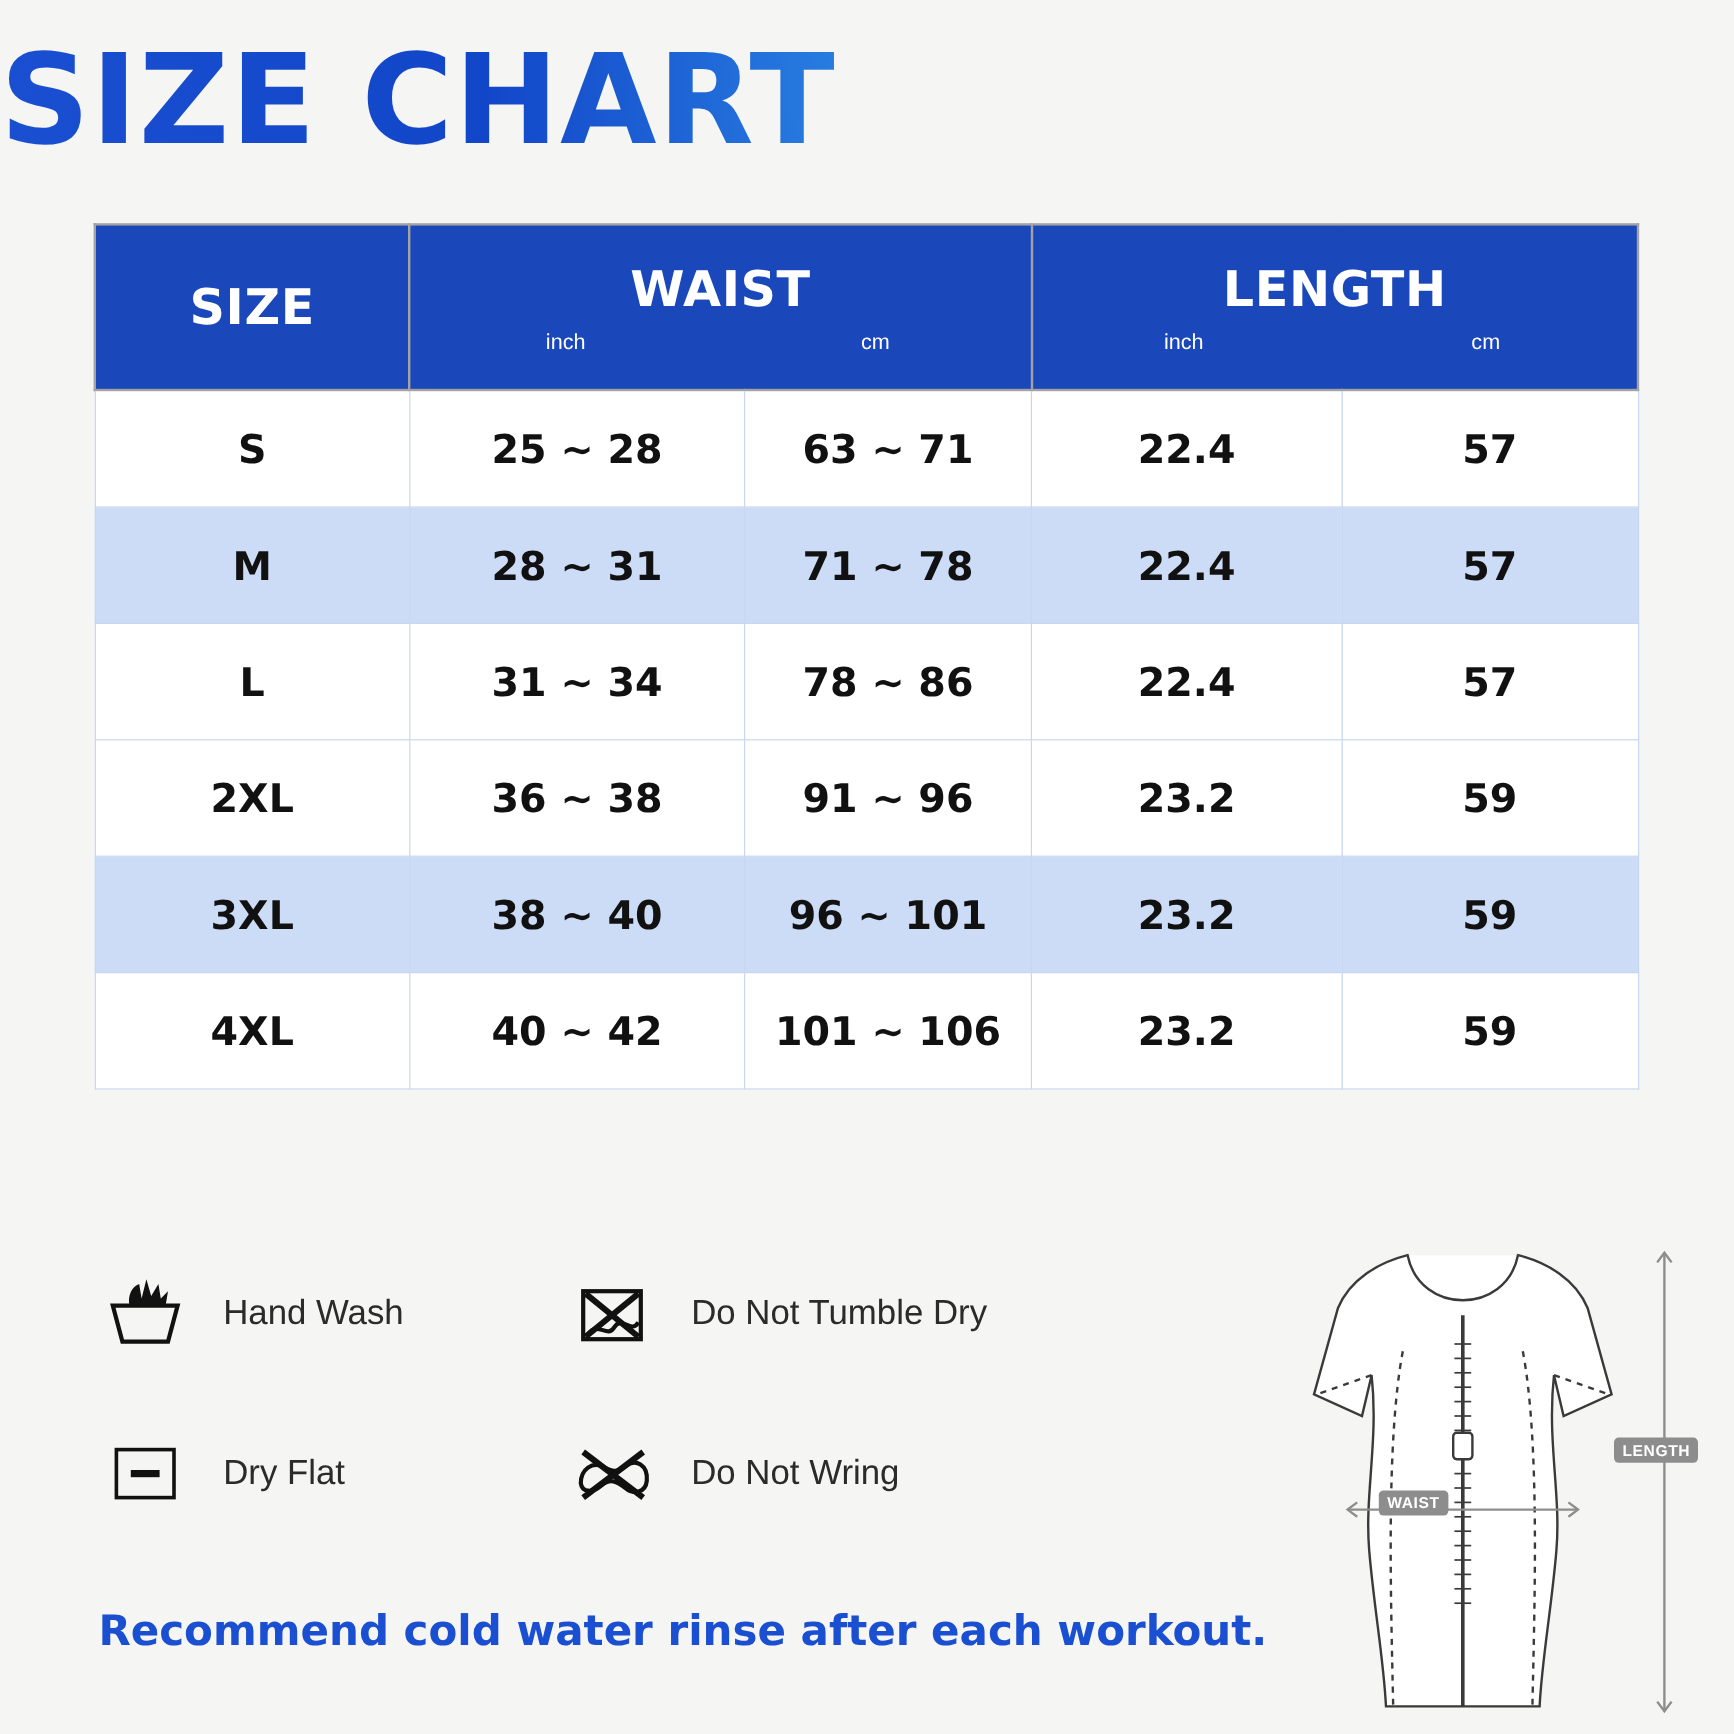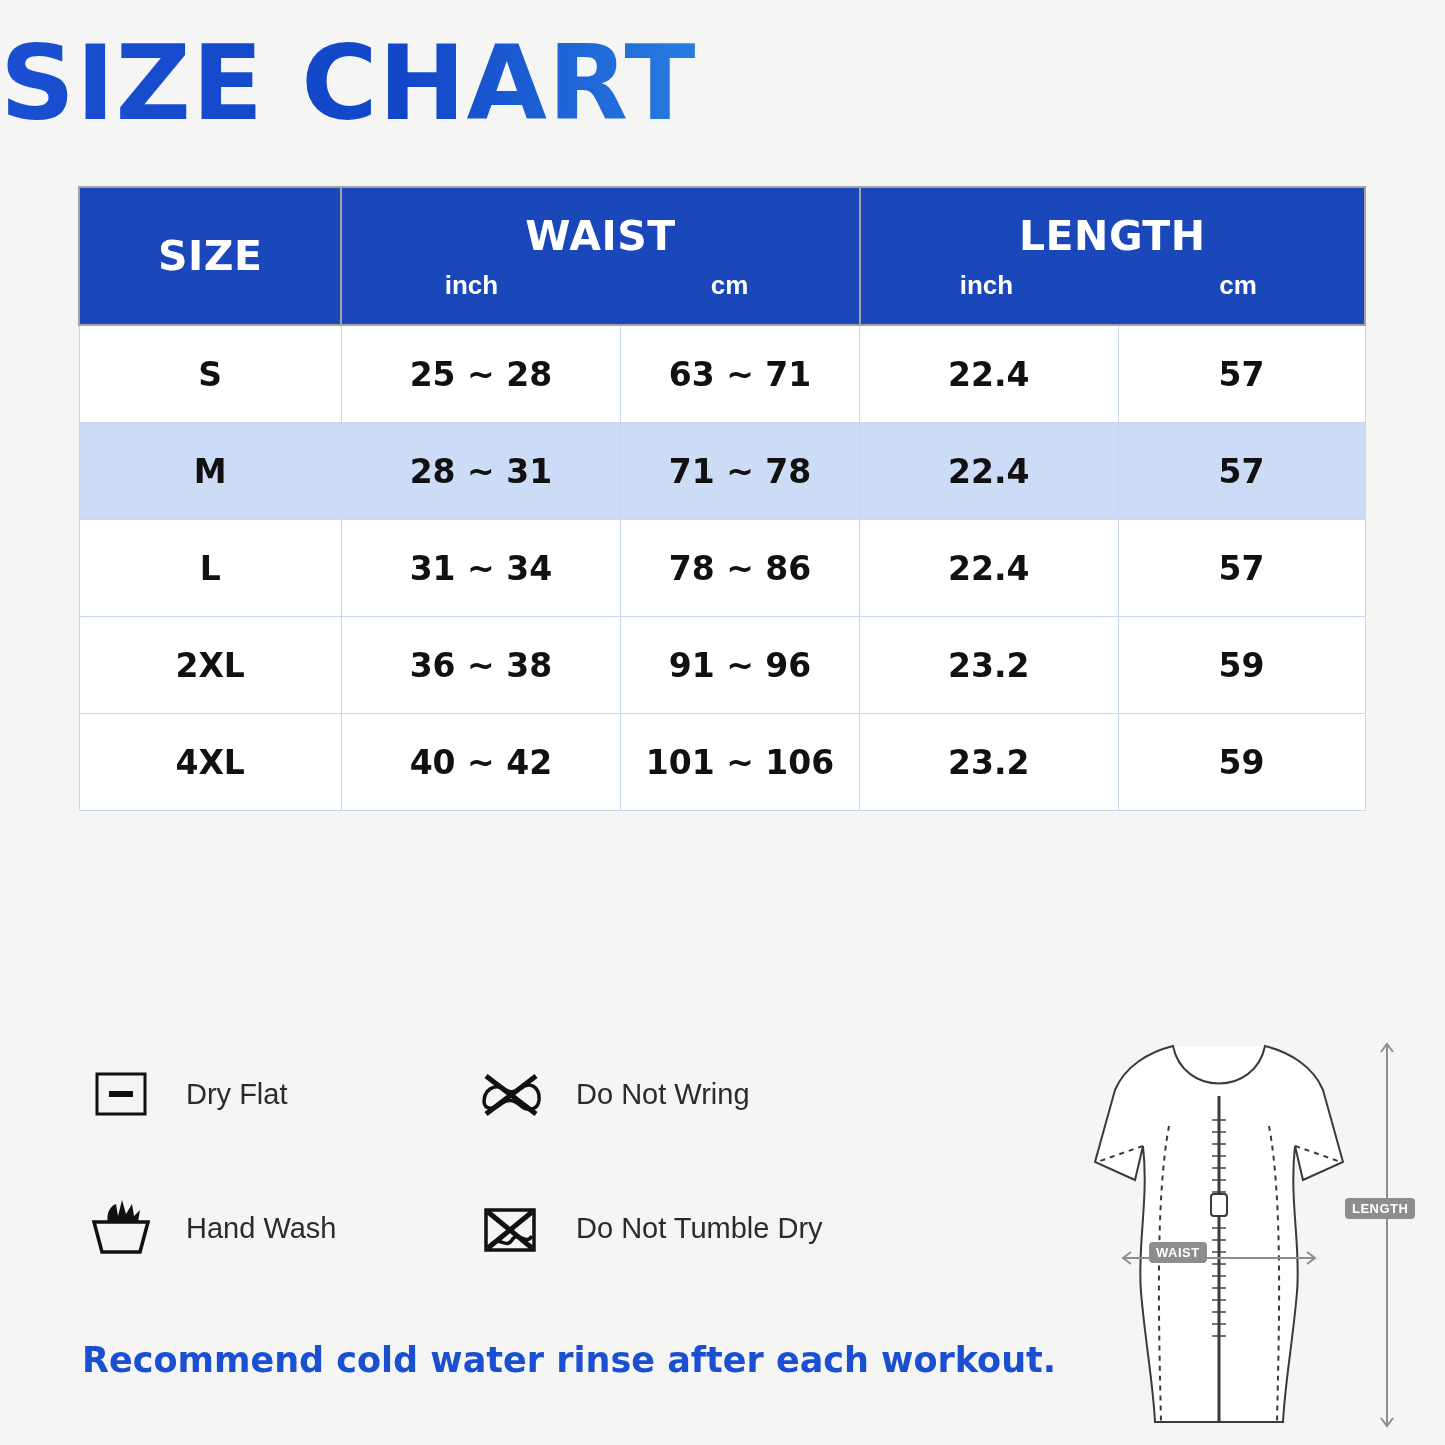--- a/index.html
+++ b/index.html
@@ -68,22 +68,22 @@
     font-weight: 700;
     letter-spacing: 0.5px;
     font-family: "DejaVu Sans", sans-serif;
   }
   .hd-sub-row {
     display: flex;
     justify-content: space-around;
     margin-top: 10px;
   }
   .hd-sub {
-    font-size: 26px;
-    font-weight: 700;
+    font-size: 18px;
+    font-weight: 400;
     width: 50%;
   }
   tbody td {
     height: 94px;
     font-size: 33px;
     font-weight: 700;
     color: #111111;
     font-family: "DejaVu Sans", sans-serif;
   }
   tbody tr.odd td {
@@ -221,53 +221,39 @@
           <td>22.4</td>
           <td>57</td>
         </tr>
         <tr class="odd">
           <td>2XL</td>
           <td>36 ~ 38</td>
           <td>91 ~ 96</td>
           <td>23.2</td>
           <td>59</td>
         </tr>
+        <tr class="even">
+          <td>3XL</td>
+          <td>38 ~ 40</td>
+          <td>96 ~ 101</td>
+          <td>23.2</td>
+          <td>59</td>
+        </tr>
         <tr class="odd">
           <td>4XL</td>
           <td>40 ~ 42</td>
           <td>101 ~ 106</td>
           <td>23.2</td>
           <td>59</td>
         </tr>
       </tbody>
     </table>
   </div>
 
   <div class="care">
-    <div class="care-row">
-      <div class="care-item">
-        <span class="ic">
-          <svg width="64" height="64" viewBox="0 0 64 64">
-            <rect x="8" y="12" width="48" height="40" fill="none" stroke="#111" stroke-width="3"></rect>
-            <rect x="20" y="29" width="24" height="6" fill="#111"></rect>
-          </svg>
-        </span>
-        <span class="lbl">Dry Flat</span>
-      </div>
-      <div class="care-item">
-        <span class="ic">
-          <svg width="70" height="64" viewBox="0 0 70 64">
-            <path d="M8 40 C8 28 18 22 26 26 C33 30 38 32 45 26 C54 19 64 25 63 38 C62 48 52 50 45 44 C38 38 32 36 25 42 C18 48 9 48 8 40Z" fill="none" stroke="#111" stroke-width="3.5"></path>
-            <line x1="10" y1="14" x2="60" y2="52" stroke="#111" stroke-width="5"></line>
-            <line x1="60" y1="14" x2="10" y2="52" stroke="#111" stroke-width="5"></line>
-          </svg>
-        </span>
-        <span class="lbl">Do Not Wring</span>
-      </div>
-    </div>
     <div class="care-row">
       <div class="care-item">
         <span class="ic">
           <svg width="66" height="64" viewBox="0 0 66 64">
             <path d="M6 26 L60 26 L52 56 L14 56 Z" fill="none" stroke="#111" stroke-width="3.5"></path>
             <path d="M20 26 C18 18 22 10 28 8 L30 20 L34 4 L38 18 L44 8 L46 20 L52 14 L50 26 Z" fill="#111"></path>
           </svg>
         </span>
         <span class="lbl">Hand Wash</span>
       </div>
@@ -276,20 +262,41 @@
           <svg width="66" height="64" viewBox="0 0 66 64">
             <rect x="8" y="14" width="48" height="40" fill="none" stroke="#111" stroke-width="3.5"></rect>
             <path d="M12 50 C20 38 28 54 34 44 C40 34 48 50 54 40" fill="none" stroke="#111" stroke-width="3.5"></path>
             <line x1="10" y1="16" x2="54" y2="52" stroke="#111" stroke-width="5"></line>
             <line x1="54" y1="16" x2="10" y2="52" stroke="#111" stroke-width="5"></line>
           </svg>
         </span>
         <span class="lbl">Do Not Tumble Dry</span>
       </div>
     </div>
+    <div class="care-row">
+      <div class="care-item">
+        <span class="ic">
+          <svg width="64" height="64" viewBox="0 0 64 64">
+            <rect x="8" y="12" width="48" height="40" fill="none" stroke="#111" stroke-width="3"></rect>
+            <rect x="20" y="29" width="24" height="6" fill="#111"></rect>
+          </svg>
+        </span>
+        <span class="lbl">Dry Flat</span>
+      </div>
+      <div class="care-item">
+        <span class="ic">
+          <svg width="70" height="64" viewBox="0 0 70 64">
+            <path d="M8 40 C8 28 18 22 26 26 C33 30 38 32 45 26 C54 19 64 25 63 38 C62 48 52 50 45 44 C38 38 32 36 25 42 C18 48 9 48 8 40Z" fill="none" stroke="#111" stroke-width="3.5"></path>
+            <line x1="10" y1="14" x2="60" y2="52" stroke="#111" stroke-width="5"></line>
+            <line x1="60" y1="14" x2="10" y2="52" stroke="#111" stroke-width="5"></line>
+          </svg>
+        </span>
+        <span class="lbl">Do Not Wring</span>
+      </div>
+    </div>
   </div>
 
   <div class="recommend">Recommend cold water rinse after each workout.</div>
 
   <div class="garment">
     <svg width="420" height="410" viewBox="0 0 420 410">
       <g fill="none" stroke="#3a3a3a" stroke-width="2">
 
         <path d="M118 60 C128 36 152 22 176 16 C188 34 206 44 222 44 C238 44 256 34 268 16
                  C292 22 316 36 326 60

